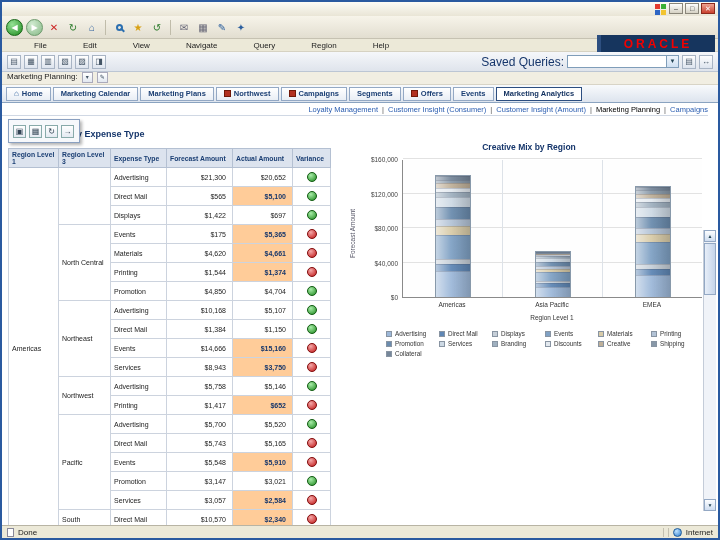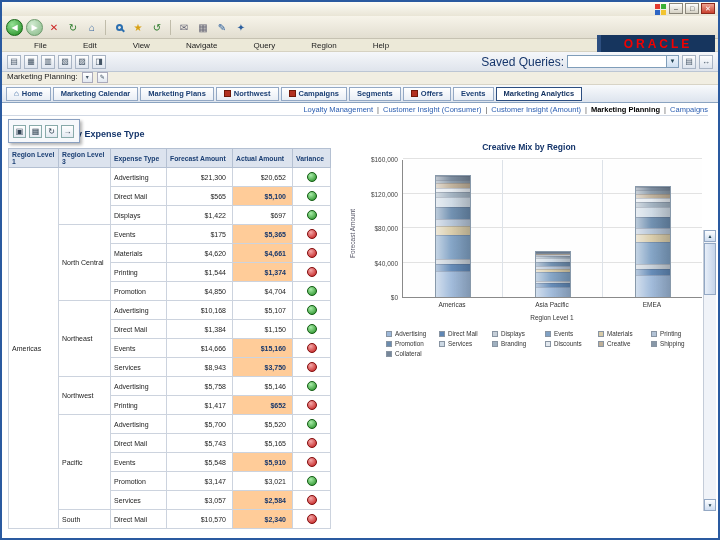--- a/index.html
+++ b/index.html
@@ -79,21 +79,21 @@
   .tab-ico.home { font-size:8px; color:#2c5f9e; }
   .tab-ico.red { width:7px; height:7px; background:#b23020; border:1px solid #701808; }
   .tab-ico.chart { width:8px; height:8px; border:1px solid #567;
     background:linear-gradient(90deg,#3a9a5a 0 2px,#fff 2px 3px,#3a66c0 3px 5px,#fff 5px 6px,#c89a30 6px 8px); }
 
   
   .subnav { position:absolute; top:101px; left:0; right:10px; height:13px; background:#fff;
     border-bottom:1px solid #d0d8e4; display:flex; justify-content:flex-end; align-items:center;
     gap:4px; font-size:7.5px; }
   .subnav-link { color:#2a5db0; white-space:nowrap; }
-  .subnav-link.current { color:#000; font-weight:bold; }
+  .subnav-link.current { color:#000; font-weight:normal; }
   .subnav-sep { color:#555; }
 
   
   .content { position:absolute; top:114px; left:0; right:0; bottom:13px; background:#fff; }
 
   .report-toolbar { position:absolute; left:6px; top:3px; width:72px; height:24px;
     background:#f6f8fb; border:1px solid #8aa0c0; box-shadow:2px 2px 3px rgba(0,0,0,.3);
     display:flex; align-items:center; gap:3px; padding:0 4px; z-index:4; }
   .rt-ico { width:13px; height:13px; border:1px solid #8aa; display:flex; align-items:center;
     justify-content:center; font-size:8px; background:linear-gradient(#fff,#e4eaf2); color:#345; }
@@ -569,14 +569,23 @@
         <div class="ytick" style="top: 14px;">$160,000</div>
       </div>
 
     <div class="scrollbar">
       <span class="sb-btn sb-up">▲</span>
       <span class="sb-thumb"></span>
       <span class="sb-btn sb-down">▼</span>
     </div>
   </div>
 
+  <div class="statusbar">
+    <span class="doc-ico"></span>
+    <span>Done</span>
+    <span class="sb-spacer"></span>
+    <span class="sb-sep"></span>
+    <span class="sb-sep"></span>
+    <span class="globe-icon"></span>
+    <span>Internet</span>
+  </div>
 
 </div>
 
 </body></html>

